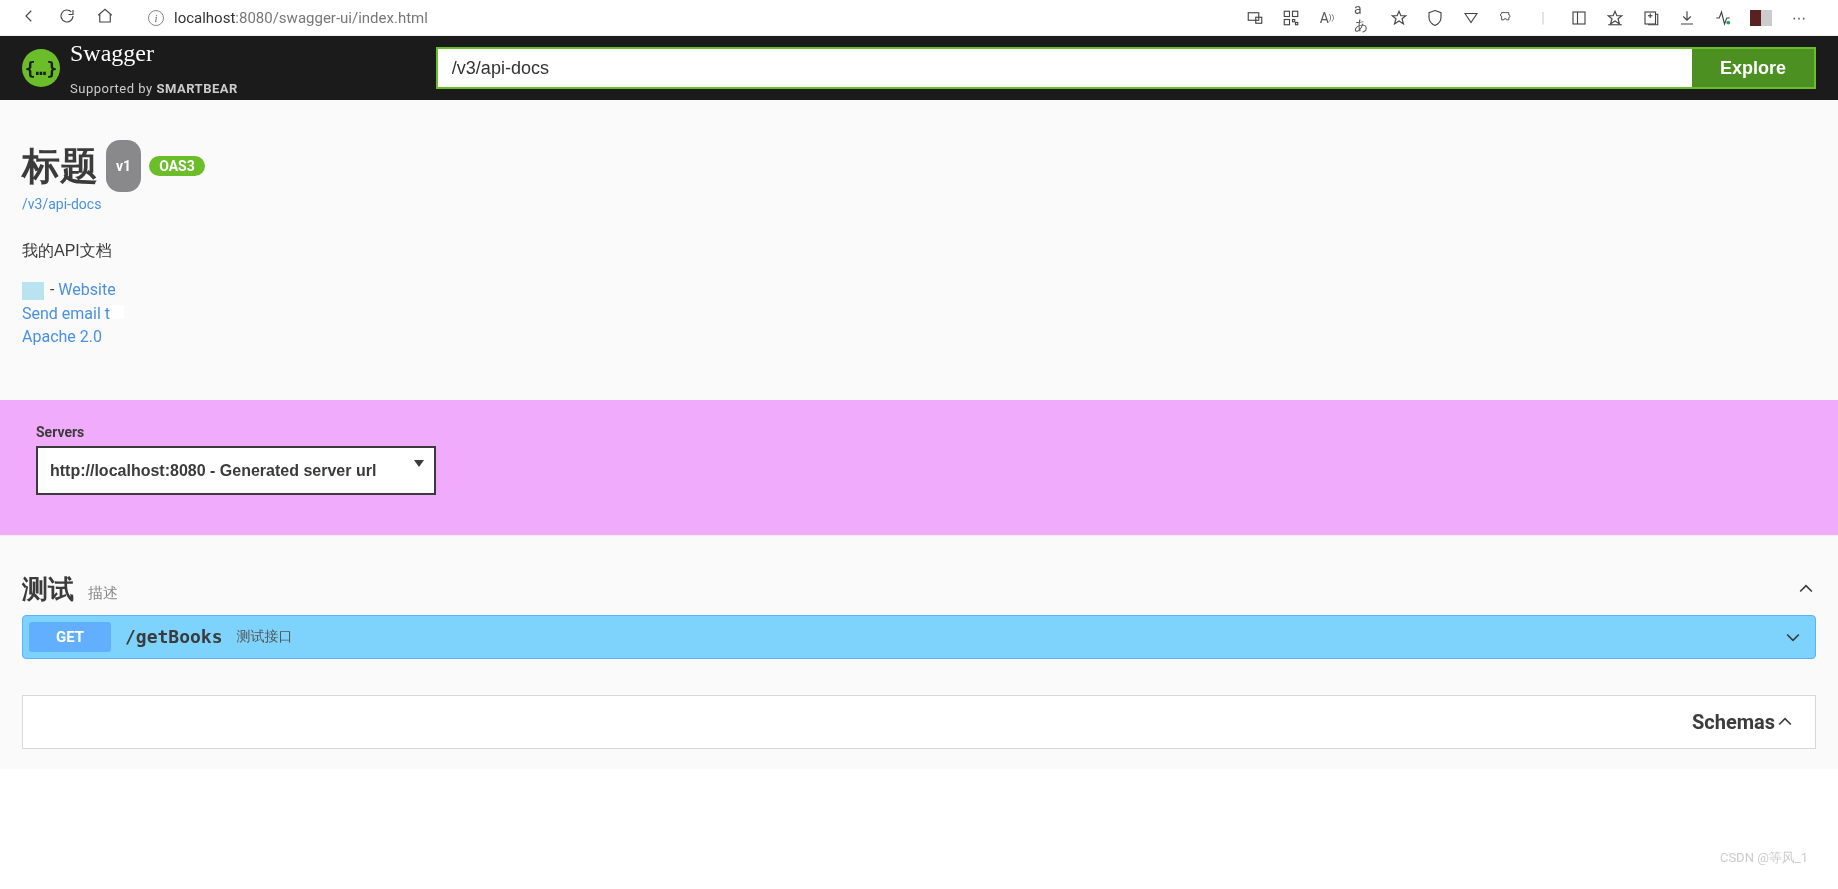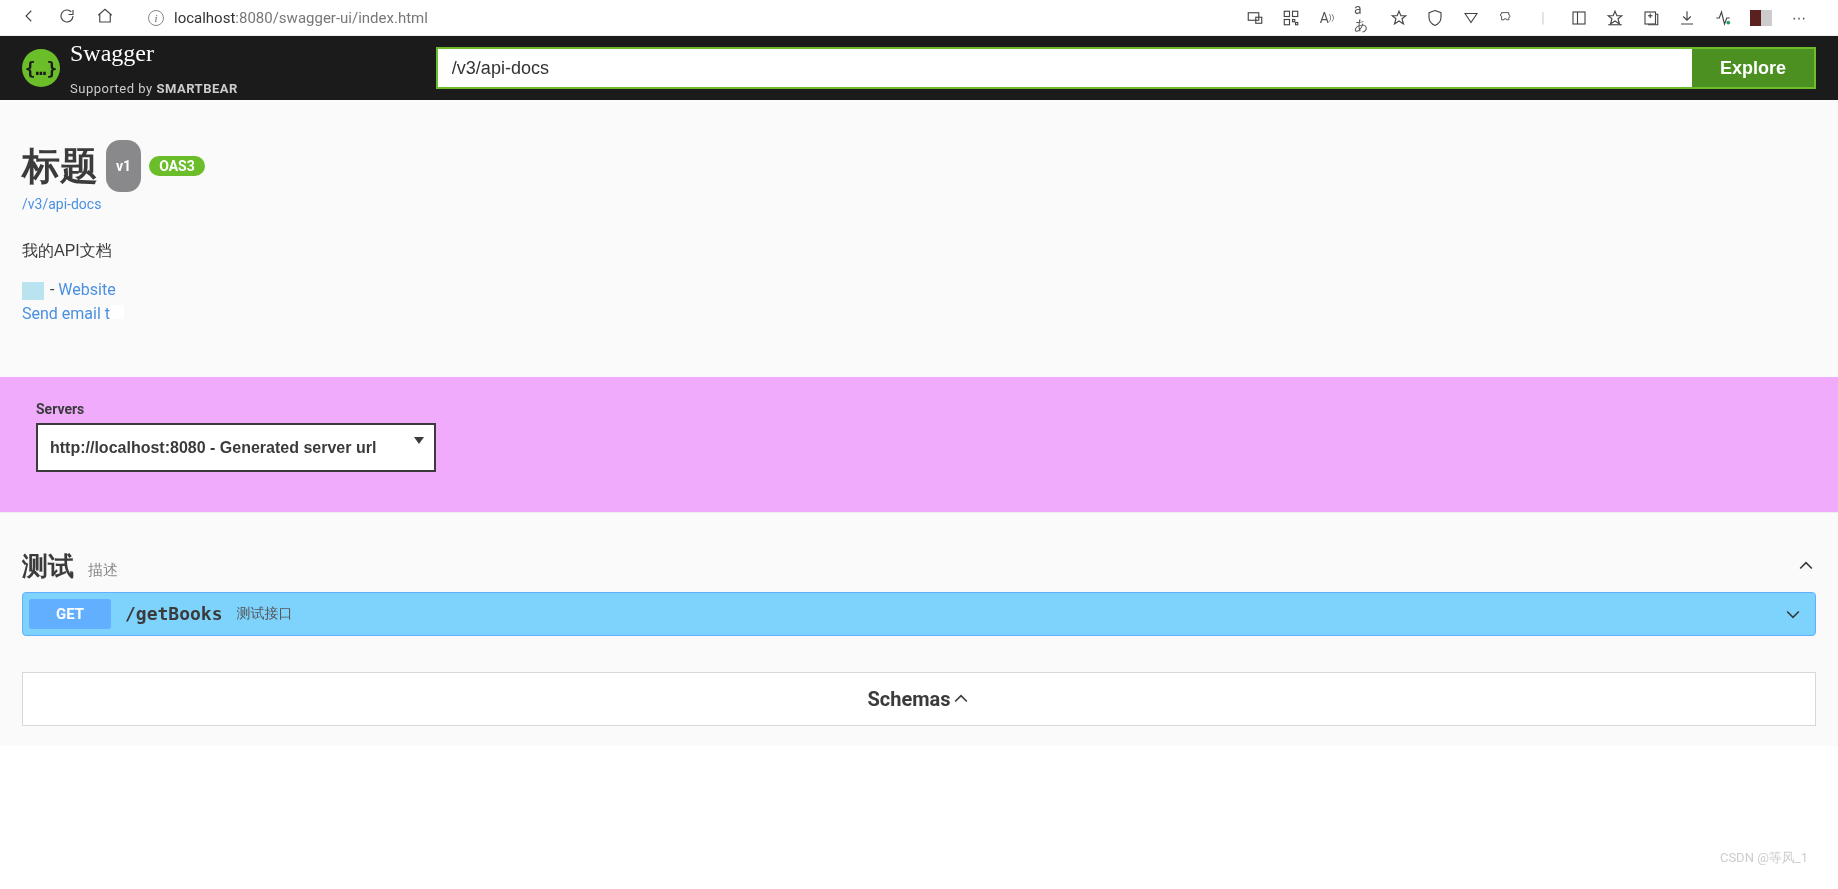--- a/index.html
+++ b/index.html
@@ -61,21 +61,21 @@
 .chev svg { stroke:#3b3b3b; stroke-width:2; fill:none;}
 
 .opblock { border:1px solid #61affe; border-radius:4px; background:#7dd3fc; display:flex; align-items:center; padding:6px 12px 6px 6px; cursor:pointer;}
 .method-badge { background:#61affe; color:#fff; font-weight:700; font-size:15px; padding:6px 0; width:82px; text-align:center; border-radius:3px;}
 .op-path { font-size:18px; font-family:Consolas,monospace; color:#3b3b3b; margin-left:14px; font-weight:600;}
 .op-summary { font-size:14px; color:#555; margin-left:14px; font-family:"Microsoft YaHei",sans-serif;}
 .op-spacer { flex:1; }
 
 
 .schemas-section { background:#fafafa; padding:0 22px 20px;}
-.schemas-box { border:1px solid #d8d8d8; background:#fff; padding:14px 20px; display:flex; align-items:center; justify-content:center; cursor:pointer;}
+.schemas-box { border:1px solid #d8d8d8; background:#fff; padding:14px 20px; display:flex; align-items:center; justify-content:flex-end; cursor:pointer;}
 .schemas-title { font-size:20px; font-weight:700; color:#3b3b3b;}
 
 .watermark { position:fixed; right:30px; bottom:22px; color:#ccc; font-size:13px; pointer-events:none;}
 
 </style>
 </head>
 <body>
 
 <div class="browser-bar">
   <div class="nav-icons">
@@ -188,20 +188,21 @@
     <div class="title-row">
       <span class="api-title">标题</span>
       <span class="version-badge">v1</span>
       <span class="oas-badge">OAS3</span>
     </div>
     <a href="#" class="docs-link">/v3/api-docs</a>
     <div class="api-desc">我的API文档</div>
     <div class="info-links">
       <div class="row"><span class="sq"></span><span> - </span><a href="#">Website</a></div>
       <div class="row"><a href="#">Send email t</a><span style="display:inline-block;width:14px;height:14px;background:#fff;border:0;"></span></div>
+      <div class="row"><a href="#">Apache 2.0</a></div>
     </div>
   </div>
 
   <div class="servers-section">
     <div class="servers-label">Servers</div>
     <div class="select-wrap">
       <select class="server-select">
         <option>http://localhost:8080 - Generated server url</option>
       </select>
     </div>

